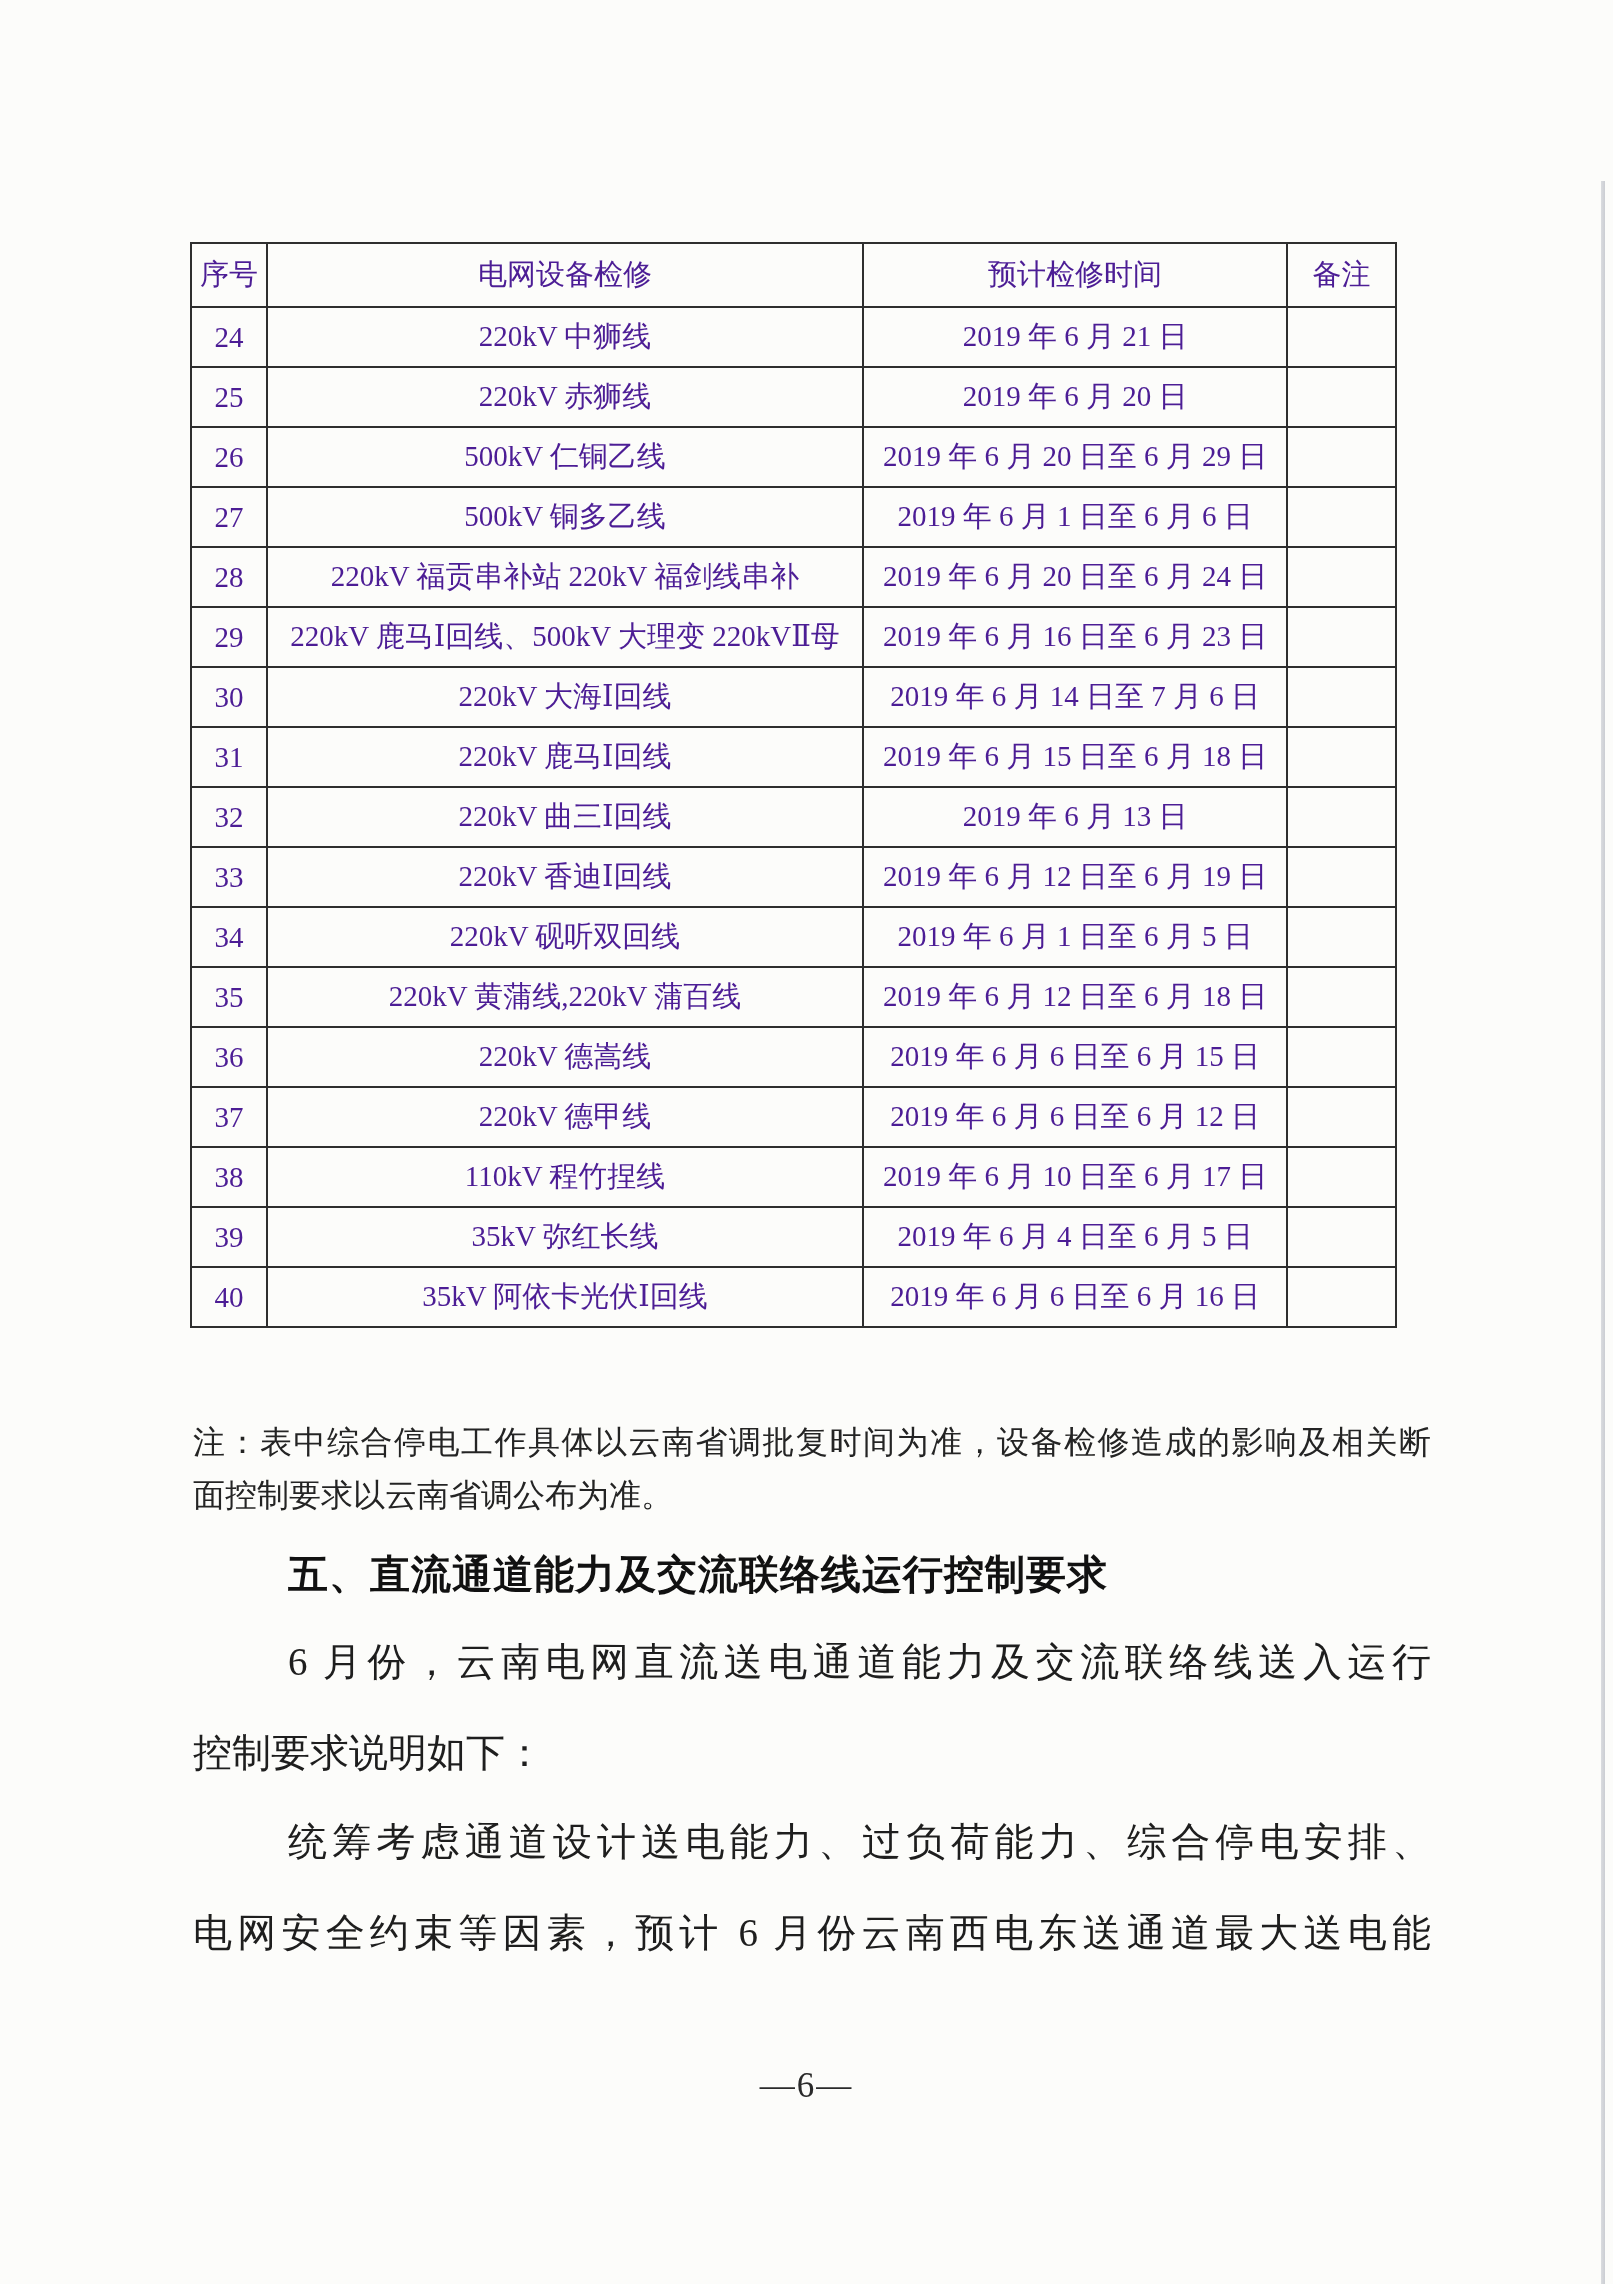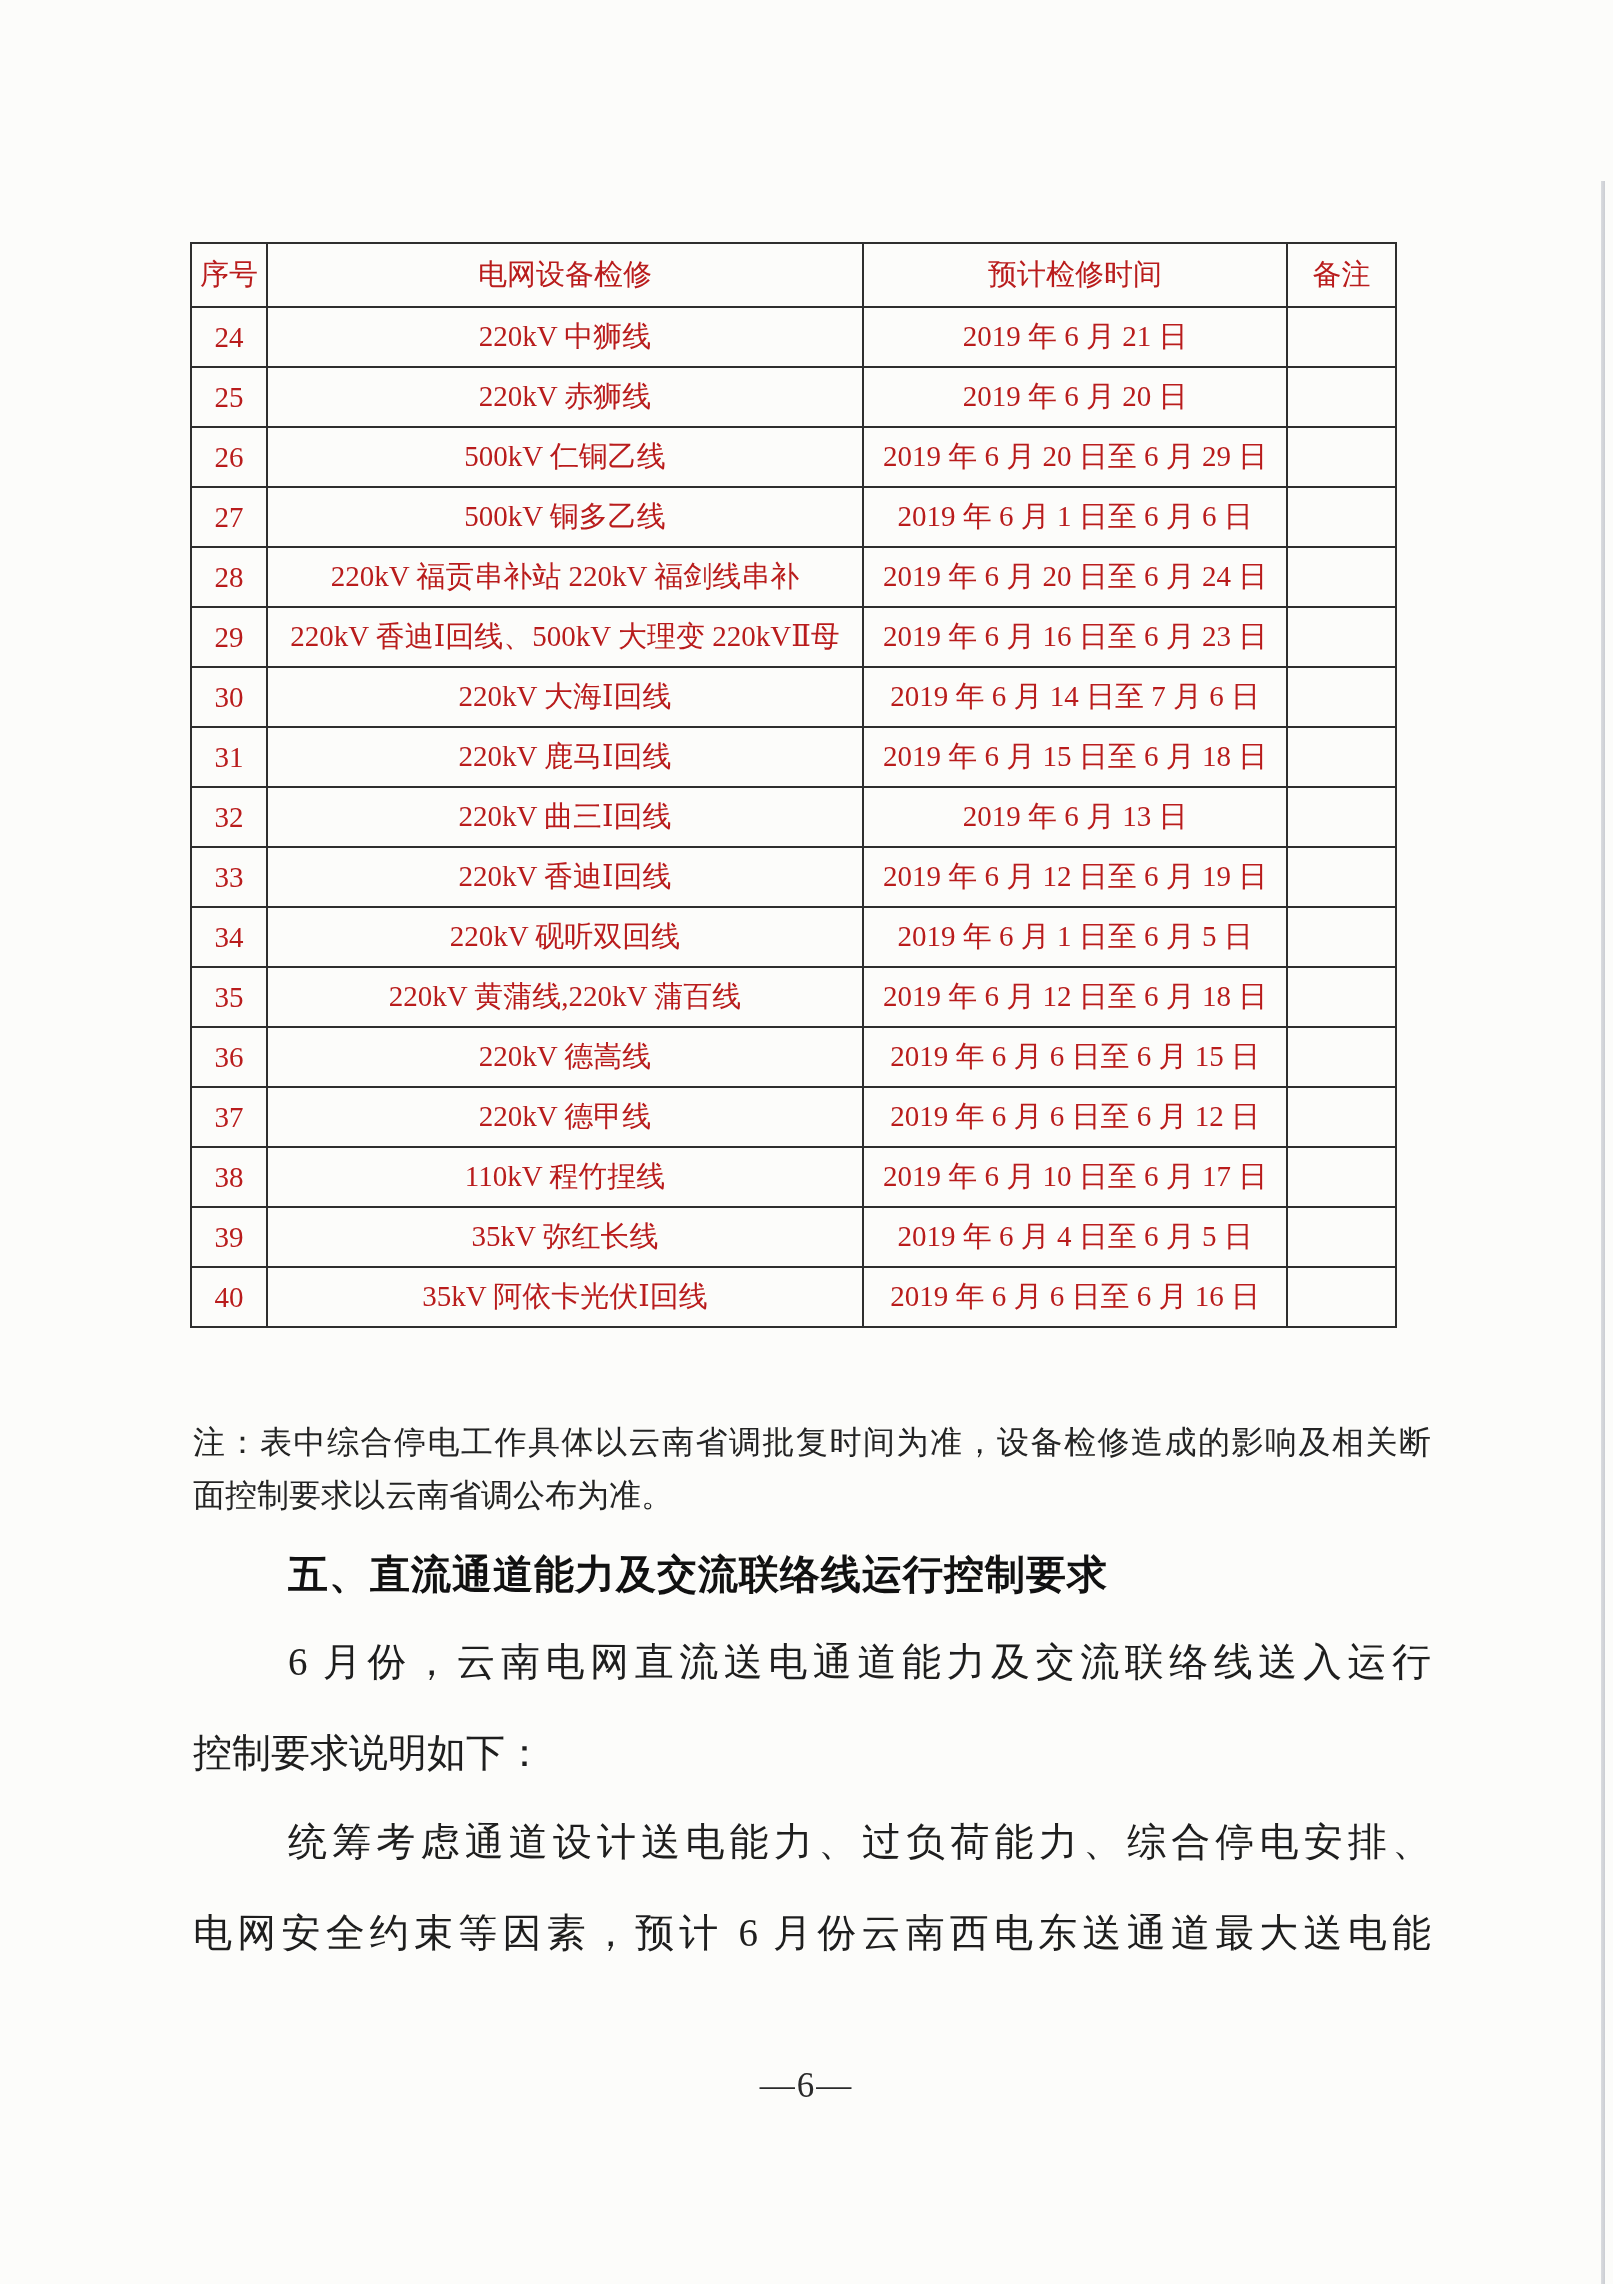--- a/index.html
+++ b/index.html
@@ -21,21 +21,21 @@
     background: linear-gradient(to right, #d2d4d9, #bfc2c9);
     opacity: .8;
   }
   table.mtable {
     position: absolute;
     left: 190px; top: 242px;
     width: 1206px;
     border-collapse: collapse;
     table-layout: fixed;
     font-size: 29px;
-    color: #b91c1c;
+    color: #4c1d95;
     padding-left: 17px;
   }
   table.mtable th, table.mtable td {
     border: 2px solid #2e2e2e;
     text-align: center;
     vertical-align: middle;
     font-weight: normal;
     padding: 0 2px;
     overflow: hidden;
     white-space: nowrap;
@@ -138,21 +138,21 @@
 
     <tr>
       <td>28</td>
       <td>220kV 福贡串补站 220kV 福剑线串补</td>
       <td>2019 年 6 月 20 日至 6 月 24 日</td>
       <td></td>
     </tr>
 
     <tr>
       <td>29</td>
-      <td>220kV 香迪Ⅰ回线、500kV 大理变 220kVⅡ母</td>
+      <td>220kV 鹿马Ⅰ回线、500kV 大理变 220kVⅡ母</td>
       <td>2019 年 6 月 16 日至 6 月 23 日</td>
       <td></td>
     </tr>
 
     <tr>
       <td>30</td>
       <td>220kV 大海Ⅰ回线</td>
       <td>2019 年 6 月 14 日至 7 月 6 日</td>
       <td></td>
     </tr>

